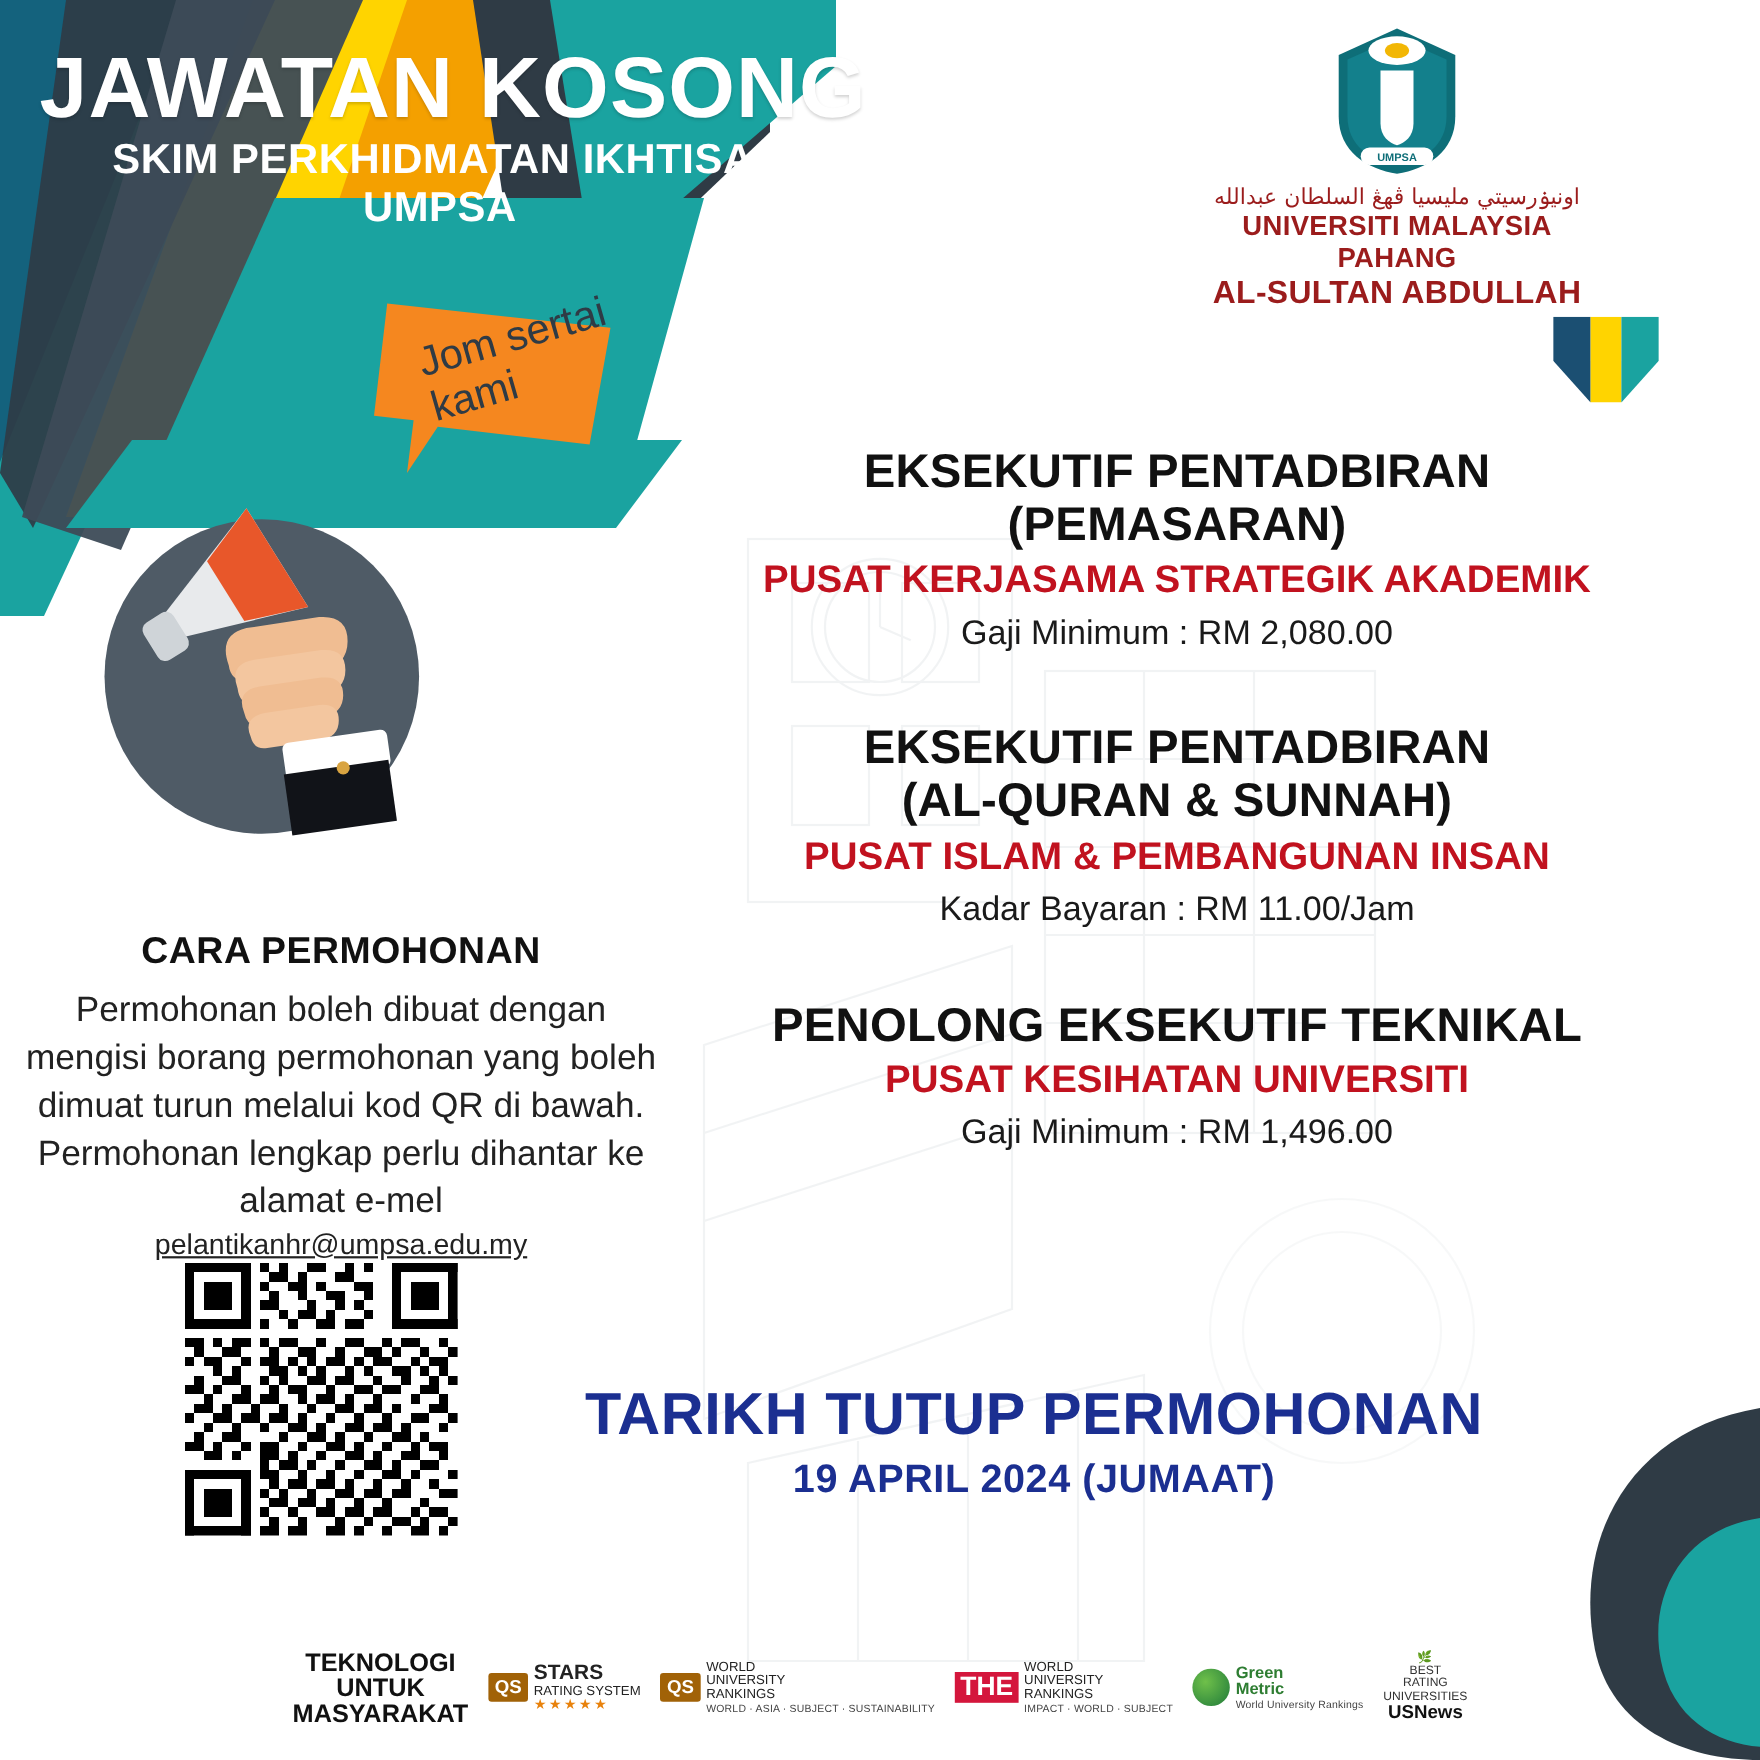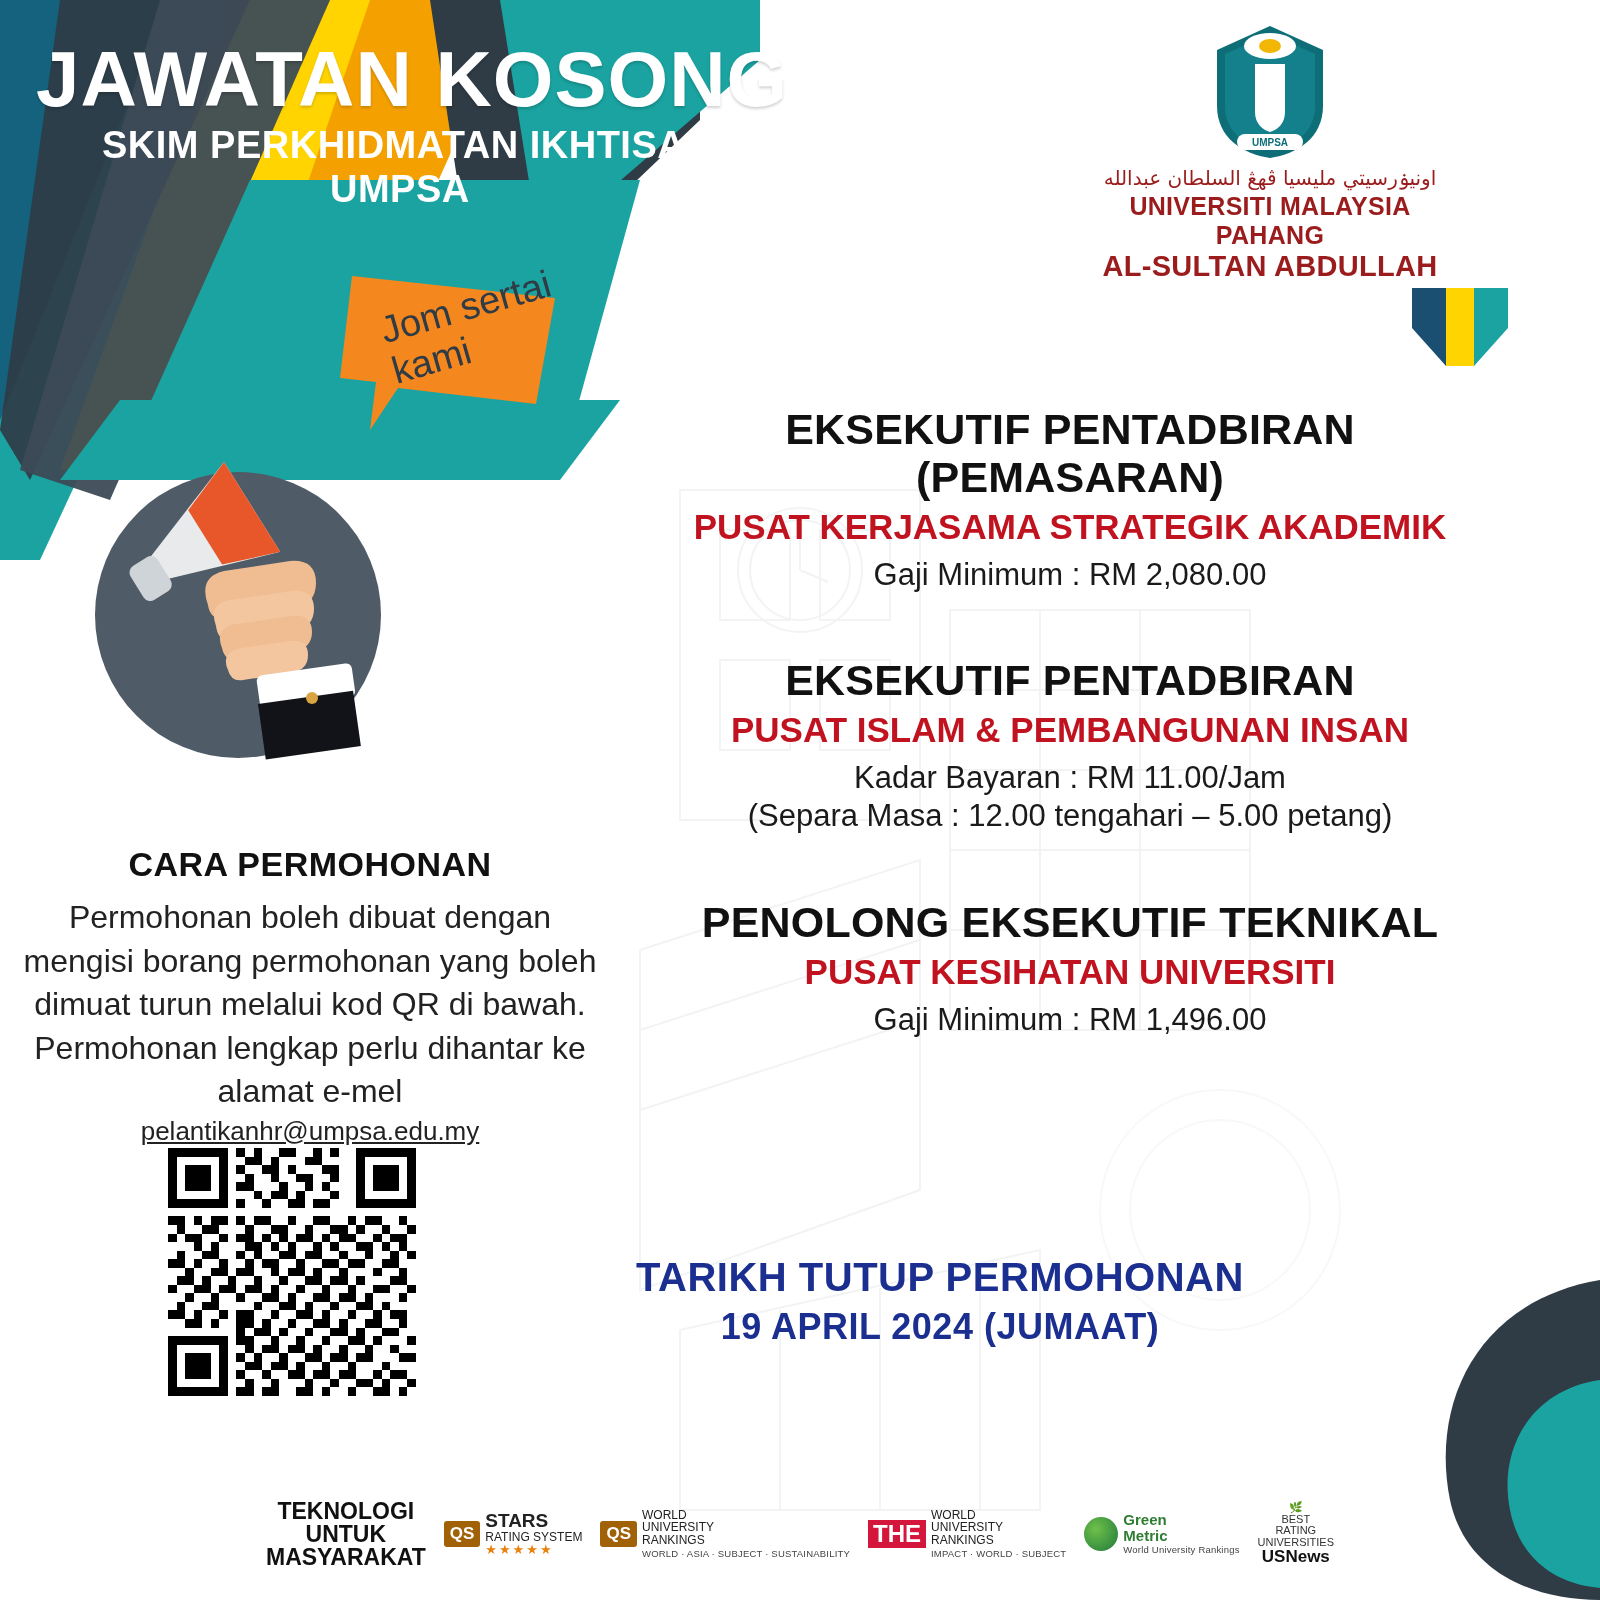--- a/index.html
+++ b/index.html
@@ -65,21 +65,21 @@
 
   
   .jobs { position: absolute; left: 600px; top: 405px; width: 940px; text-align: center; z-index: 6; }
   .job { margin-bottom: 62px; }
   .job-title { font-size: 43px; font-weight: bold; color: #111; line-height: 1.12; letter-spacing: .2px; }
   .job-dept { margin-top: 6px; font-size: 35px; font-weight: bold; color: #c1121f; line-height: 1.15; }
   .job-pay { margin-top: 8px; font-size: 31px; color: #1a1a1a; line-height: 1.25; }
   .job-pay2 { font-size: 31px; color: #1a1a1a; line-height: 1.25; }
 
   .closing { position: absolute; left: 470px; top: 1255px; width: 940px; text-align: center; z-index: 6; }
-  .closing-l1 { font-size: 40px; font-weight: bold; color: #1b2f91; letter-spacing: .5px; }
+  .closing-l1 { font-size: 54px; font-weight: bold; color: #1b2f91; letter-spacing: .5px; }
   .closing-l2 { margin-top: 6px; font-size: 36px; font-weight: bold; color: #1b2f91; letter-spacing: .5px; }
 
   
   .swoosh { position: absolute; right: 0; bottom: 0; width: 420px; height: 360px; z-index: 2; }
 
   
   .footer { position: absolute; left: 0; bottom: 18px; width: 1600px; height: 96px; display: flex;
             align-items: center; justify-content: center; gap: 18px; z-index: 8; }
   .social { text-align: center; }
   .social-icons { display: flex; gap: 8px; justify-content: center; }
@@ -450,24 +450,24 @@
       <div>EKSEKUTIF PENTADBIRAN</div>
       <div>(PEMASARAN)</div>
     </div>
     <div class="job-dept">PUSAT KERJASAMA STRATEGIK AKADEMIK</div>
     <div class="job-pay">Gaji Minimum : RM 2,080.00</div>
   </div>
 
   <div class="job">
     <div class="job-title">
       <div>EKSEKUTIF PENTADBIRAN</div>
+      <div>(AL-QURAN &amp; SUNNAH)</div>
     </div>
     <div class="job-dept">PUSAT ISLAM &amp; PEMBANGUNAN INSAN</div>
     <div class="job-pay">Kadar Bayaran : RM 11.00/Jam</div>
-    <div class="job-pay2">(Separa Masa : 12.00 tengahari – 5.00 petang)</div>
   </div>
 
   <div class="job">
     <div class="job-title">
       <div>PENOLONG EKSEKUTIF TEKNIKAL</div>
     </div>
     <div class="job-dept">PUSAT KESIHATAN UNIVERSITI</div>
     <div class="job-pay">Gaji Minimum : RM 1,496.00</div>
   </div>
 

